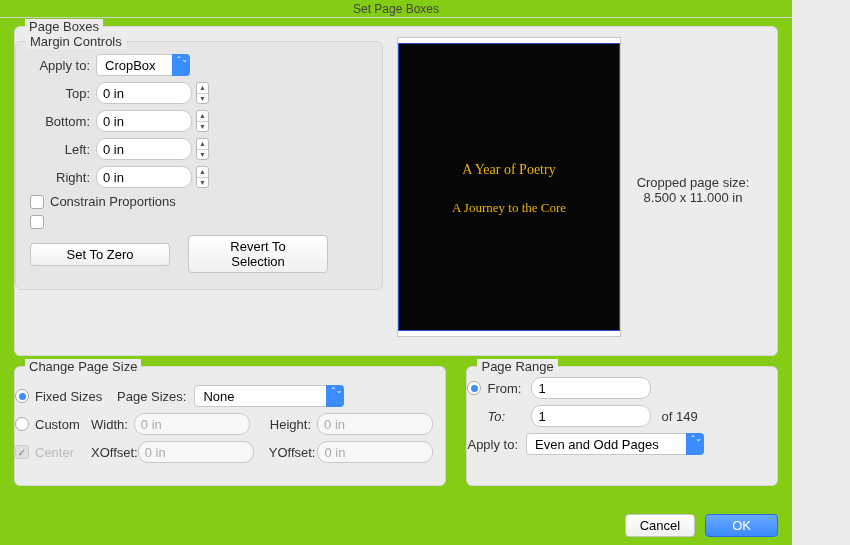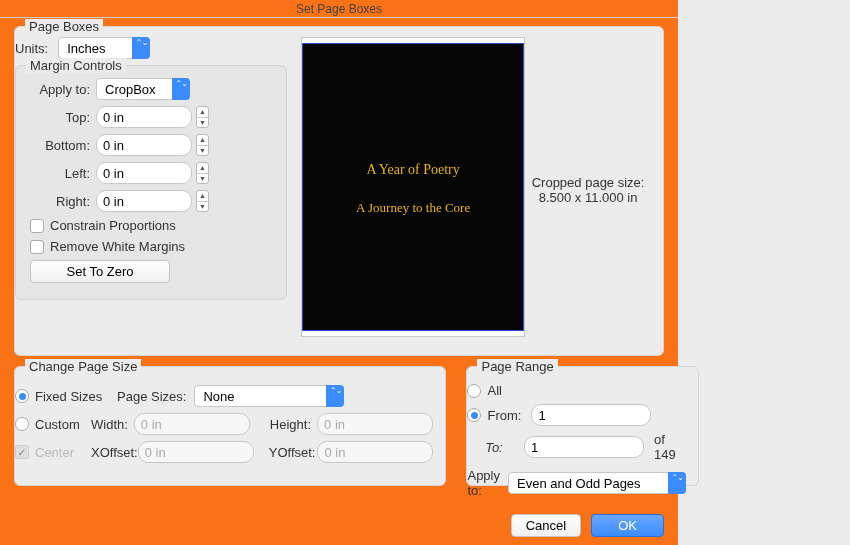--- a/index.html
+++ b/index.html
@@ -1,17 +1,17 @@
 <!DOCTYPE html>
 <html><head>
 <meta charset="utf-8">
 <style>
 * { box-sizing: border-box; margin: 0; padding: 0; font-family: -apple-system, "Helvetica Neue", Arial, sans-serif; }
 body { background: #ececec; font-size: 13px; color: #333; }
-.window { width: 678px; height: 545px; background: #f97316; position: relative; }
+.window { width: 792px; height: 545px; background: #84cc16; position: relative; }
 .titlebar { height: 18px; text-align: center; font-size: 12px; color: #444; padding-top: 2px; border-bottom: 1px solid #d0d0d0; }
 .content { padding: 8px 14px 0 14px; }
 .fieldset { border: 1px solid #d5d5d5; border-radius: 6px; padding: 10px 12px 12px 0; margin-bottom: 10px; position: relative; background: #ececec; }
 .fieldset-label { position: absolute; top: -8px; left: 10px; background: #ececec; padding: 0 4px; font-size: 13px; color: #333; }
 .row { display: flex; align-items: center; margin-bottom: 6px; }
 .col-left { width: 400px; }
 .col-right { width: 400px; }
 .top-cols { display: flex; gap: 14px; }
 .checkbox { width: 14px; height: 14px; border: 1px solid #aaa; border-radius: 3px; background: #fff; margin-right: 6px; display: inline-flex; align-items: center; justify-content: center; flex-shrink: 0; }
 .checkbox.checked { background: #3b8cff; border-color: #2a6de0; }
@@ -53,26 +53,20 @@
 <div class="titlebar">Set Page Boxes</div>
 <div class="content">
 
 <div class="fieldset">
   <div class="fieldset-label">Page Boxes</div>
 
   <div class="top-cols">
     <div class="col-left">
 
 
-      <div class="row">
-        <span class="plabel" style="margin-right:10px;">Units:</span>
-        <span class="select-wrap">
-          <select class="mac" style="width:92px;"><option>Inches</option></select>
-        </span>
-      </div>
 
       <div class="margin-controls">
         <div class="fieldset-label">Margin Controls</div>
 
         <div class="row">
           <span class="label-right" style="width:60px;">Apply to:</span>
           <span class="select-wrap">
             <select class="mac" style="width:94px;"><option>CropBox</option></select>
           </span>
         </div>
@@ -109,25 +103,25 @@
                   <div>▼</div>
                 </span>
         </div>
 
         <div class="row">
           <span class="checkbox"></span>
           <span class="plabel">Constrain Proportions</span>
         </div>
         <div class="row">
           <span class="checkbox"></span>
-          <span class="plabel">Remove White Margins</span>
         </div>
 
         <div class="row" style="gap:18px;">
           <button class="btn" style="width:140px;">Set To Zero</button>
+          <button class="btn" style="width:140px;">Revert To Selection</button>
         </div>
       </div>
 
     </div>
 
     <div class="col-right" style="display:flex; align-items:center;">
       <div class="preview-box">
         <div class="preview-inner">
           <div class="preview-line1">A Year of Poetry</div>
           <div class="preview-line2">A Journey to the Core</div>
@@ -169,24 +163,20 @@
         <span class="plabel" style="margin:0 2px 0 15px;">YOffset:</span>
         <input class="text disabled" style="width: 116px;" value="0 in">
       </div>
     </div>
   </div>
 
   <div class="right">
     <div class="fieldset" style="height:120px;">
       <div class="fieldset-label">Page Range</div>
 
-      <div class="row" style="margin-top:6px;">
-        <span class="radio"></span>
-        <span class="plabel">All</span>
-      </div>
       <div class="row">
         <span class="radio checked"></span>
         <span class="plabel" style="width:44px;">From:</span>
         <input class="text" style="width: 120px;" value="1">
       </div>
       <div class="row">
         <span style="width:20px;"></span>
         <span class="plabel" style="width:44px;font-style:italic;">To:</span>
         <input class="text" style="width: 120px;" value="1">
         <span class="plabel" style="margin-left:10px;">of 149</span>

